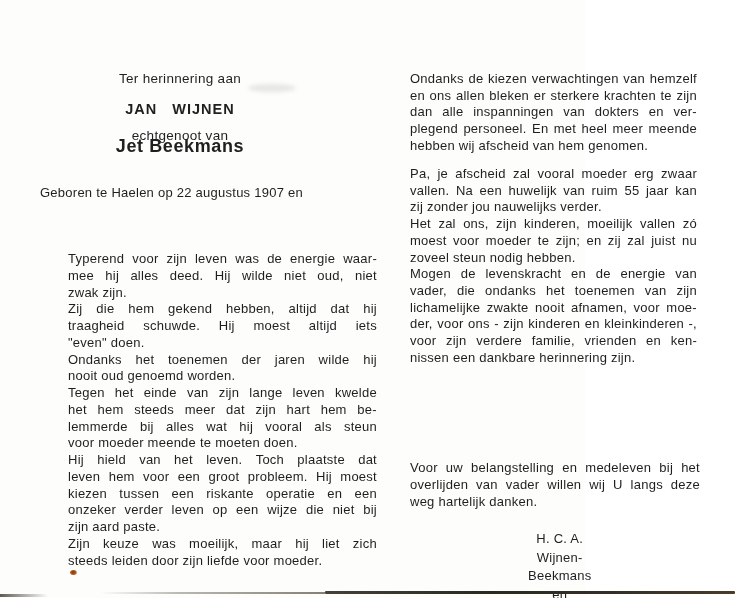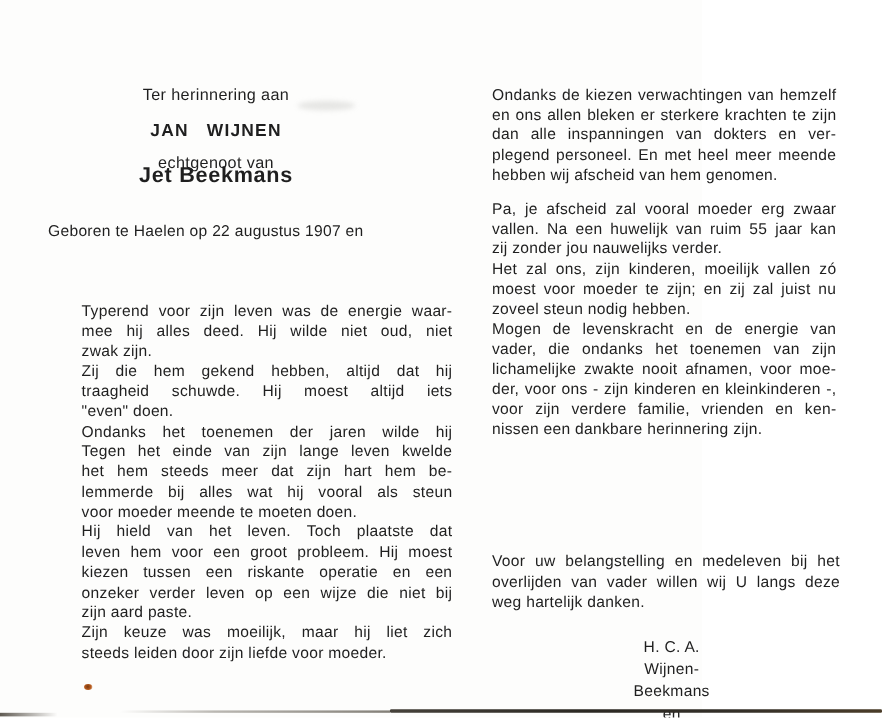--- a/index.html
+++ b/index.html
@@ -81,20 +81,21 @@
         <div class="line jline"><span>mee</span><span>hij</span><span>alles</span><span>deed.</span><span>Hij</span><span>wilde</span><span>niet</span><span>oud,</span><span>niet</span></div>
         <div class="line">zwak zijn.</div>
       </div>
       <div class="para">
         <div class="line jline"><span>Zij</span><span>die</span><span>hem</span><span>gekend</span><span>hebben,</span><span>altijd</span><span>dat</span><span>hij</span></div>
         <div class="line jline"><span>traagheid</span><span>schuwde.</span><span>Hij</span><span>moest</span><span>altijd</span><span>iets</span></div>
         <div class="line">"even" doen.</div>
       </div>
       <div class="para">
         <div class="line jline"><span>Ondanks</span><span>het</span><span>toenemen</span><span>der</span><span>jaren</span><span>wilde</span><span>hij</span></div>
+        <div class="line">nooit oud genoemd worden.</div>
       </div>
       <div class="para">
         <div class="line jline"><span>Tegen</span><span>het</span><span>einde</span><span>van</span><span>zijn</span><span>lange</span><span>leven</span><span>kwelde</span></div>
         <div class="line jline"><span>het</span><span>hem</span><span>steeds</span><span>meer</span><span>dat</span><span>zijn</span><span>hart</span><span>hem</span><span>be-</span></div>
         <div class="line jline"><span>lemmerde</span><span>bij</span><span>alles</span><span>wat</span><span>hij</span><span>vooral</span><span>als</span><span>steun</span></div>
         <div class="line">voor moeder meende te moeten doen.</div>
       </div>
       <div class="para">
         <div class="line jline"><span>Hij</span><span>hield</span><span>van</span><span>het</span><span>leven.</span><span>Toch</span><span>plaatste</span><span>dat</span></div>
         <div class="line jline"><span>leven</span><span>hem</span><span>voor</span><span>een</span><span>groot</span><span>probleem.</span><span>Hij</span><span>moest</span></div>

